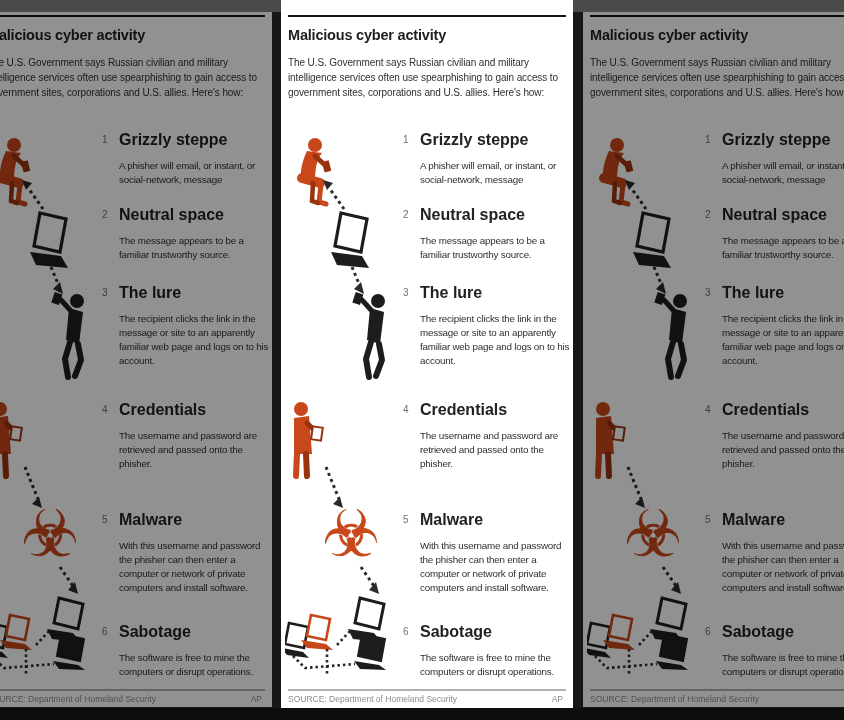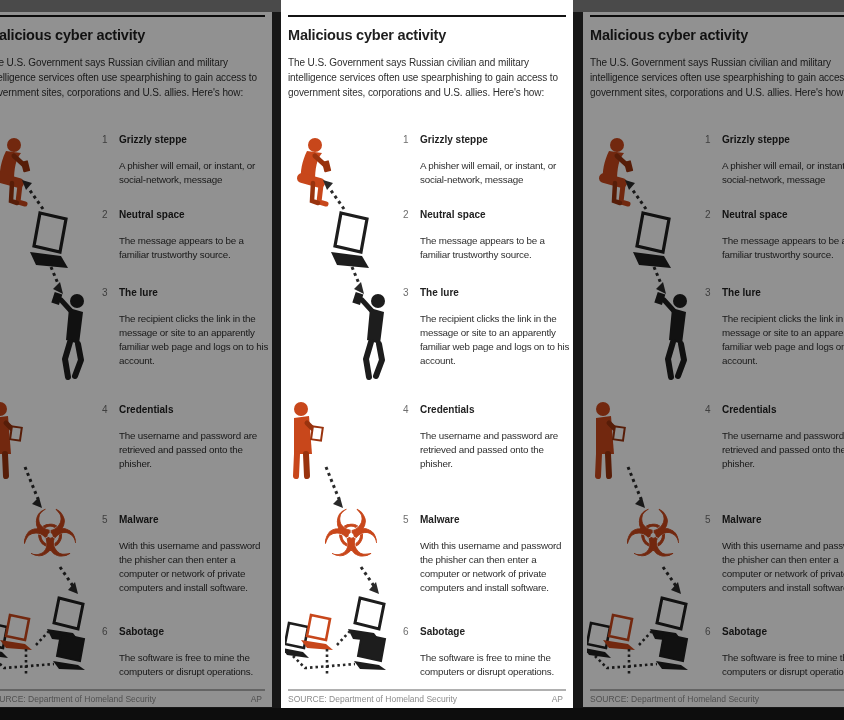--- a/index.html
+++ b/index.html
@@ -23,21 +23,21 @@
   .top-rule{position:absolute;left:7px;right:7px;top:15px;height:2px;background:#141414;}
   .title{position:absolute;left:7px;top:27px;margin:0;font-size:14.5px;font-weight:bold;
          letter-spacing:-0.2px;color:#1f1f1f;}
   .intro{position:absolute;left:7px;top:55px;width:279px;margin:0;font-size:10px;
          line-height:15px;letter-spacing:-0.1px;color:var(--text);}
   .icons{position:absolute;left:4px;top:118px;width:114px;height:566px;}
   .step{position:absolute;left:122px;width:168px;}
   .s0{top:133px}.s1{top:208px}.s2{top:286px}.s3{top:403px}.s4{top:513px}.s5{top:625px}
   .num{position:absolute;left:0;top:1px;font-size:10px;color:#6e6e6e;}
   .stext{margin-left:17px;}
-  .shead{font-size:10px;font-weight:bold;color:#222;line-height:14px;}
+  .shead{font-size:16px;font-weight:bold;color:#222;line-height:14px;}
   .sbody{margin-top:12px;font-size:9.8px;line-height:14px;letter-spacing:-0.2px;
          color:var(--text);width:152px;}
   .frule{position:absolute;left:7px;right:7px;top:689px;height:2px;background:#b0b0b0;}
   .source{position:absolute;left:7px;top:694px;font-size:8.5px;color:var(--muted);}
   .ap{position:absolute;right:10px;top:694px;font-size:8.5px;color:var(--muted);}
   
   .fA{fill:var(--accent);} .sA{stroke:var(--accent);}
   .fAd{fill:var(--accent-dark);} .sAd{stroke:var(--accent-dark);}
   .fK{fill:var(--ink);} .sK{stroke:var(--ink);} .fW{fill:#ffffff;}
   .fArr{fill:var(--arrow);}

